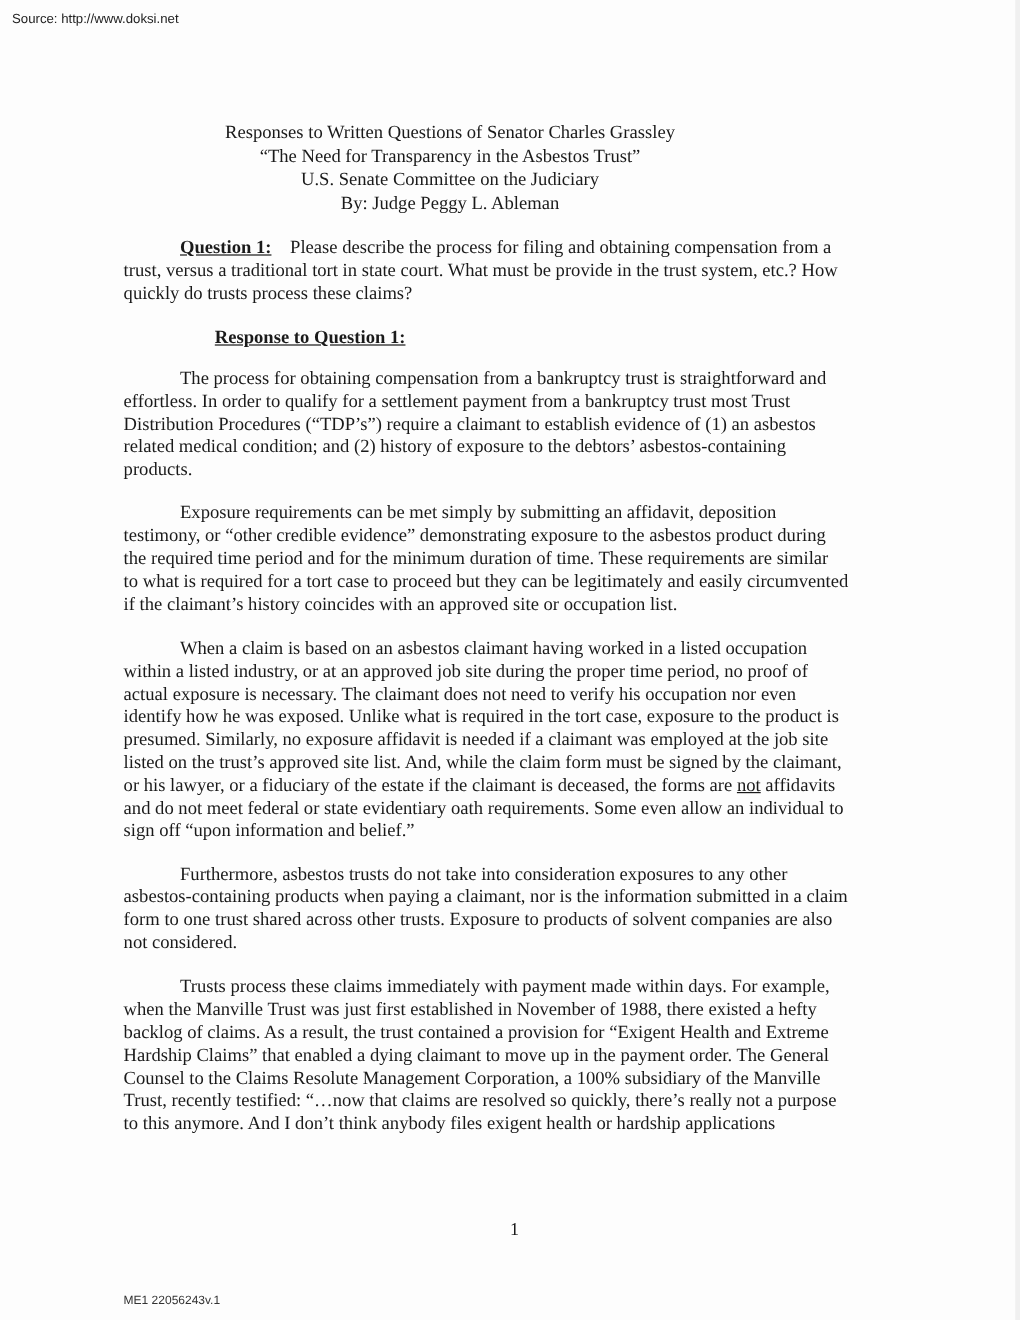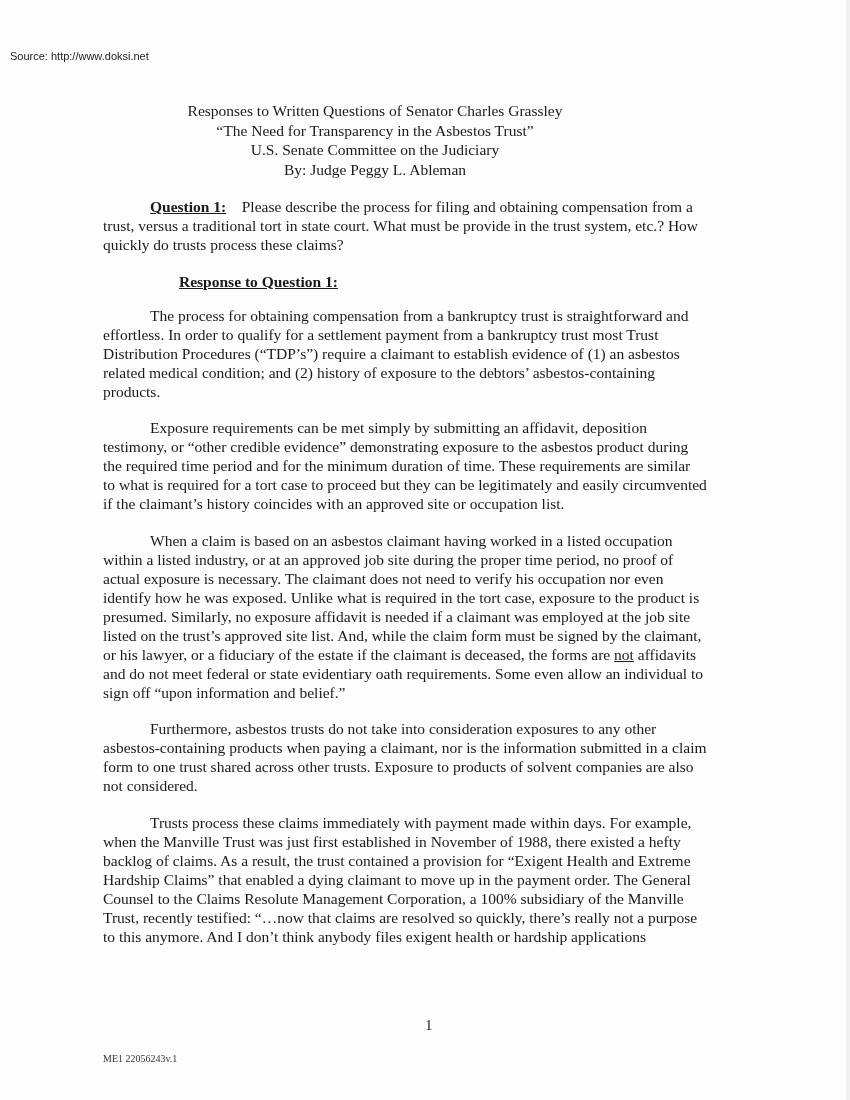--- a/index.html
+++ b/index.html
@@ -1,26 +1,26 @@
 <!DOCTYPE html>
 <html><head>
 <meta charset="utf-8">
 <style>
   html, body { margin: 0; padding: 0; background: #ffffff; }
   body { width: 850px; height: 1100px; position: relative; overflow: hidden; }
   .page { position: absolute; left: 0; top: 0; width: 850px; height: 1100px; background: #fdfdfd; }
-  .source { position: absolute; left: 10px; top: 10px; font-family: "Liberation Sans", sans-serif; font-size: 11px; color: #222; margin-top: 40px; }
+  .source { position: absolute; left: 10px; top: 10px; font-family: "Liberation Sans", sans-serif; font-size: 11px; color: #222; }
   .serif { font-family: "Liberation Serif", serif; color: #1a1a1a; text-align: right; }
   .title-block { position: absolute; left: 0; top: 101px; width: 750px; text-align: center; font-size: 15.5px; line-height: 19.5px; }
   .line { position: absolute; left: 103px; white-space: nowrap; font-size: 15.5px; line-height: 19.5px; }
   .indent { left: 150px; }
   .heading { font-weight: bold; text-decoration: underline; }
   .u { text-decoration: underline; }
   .pagenum { position: absolute; left: 425px; top: 1017px; font-size: 15px; }
-  .docid { position: absolute; left: 103px; top: 1053px; font-size: 10px; font-family: Liberation Serif, serif; color: #333; }
+  .docid { position: absolute; left: 103px; top: 1079px; font-size: 10px; font-family: Liberation Sans, sans-serif; color: #333; }
   .edge { position: absolute; right: 0; top: 0; width: 4px; height: 1100px; background: #f0f0f0; }
 </style>
 </head>
 <body>
 
 <div class="page">
   <div class="source">Source: http://www.doksi.net</div>
 
   <div class="title-block serif">
     <div>Responses to Written Questions of Senator Charles Grassley</div>

